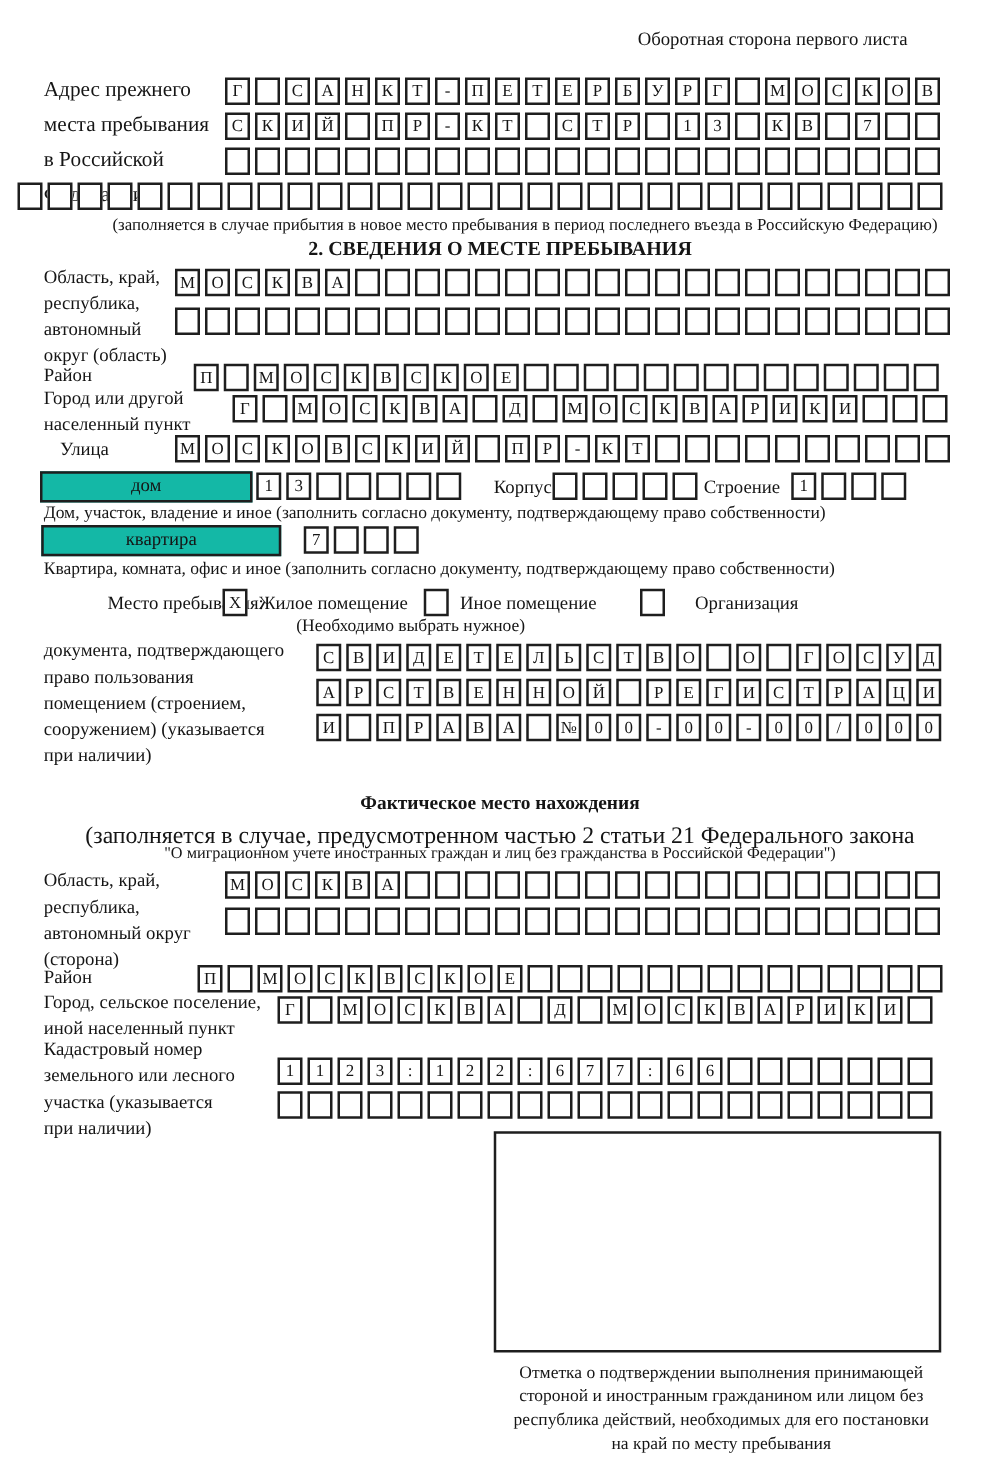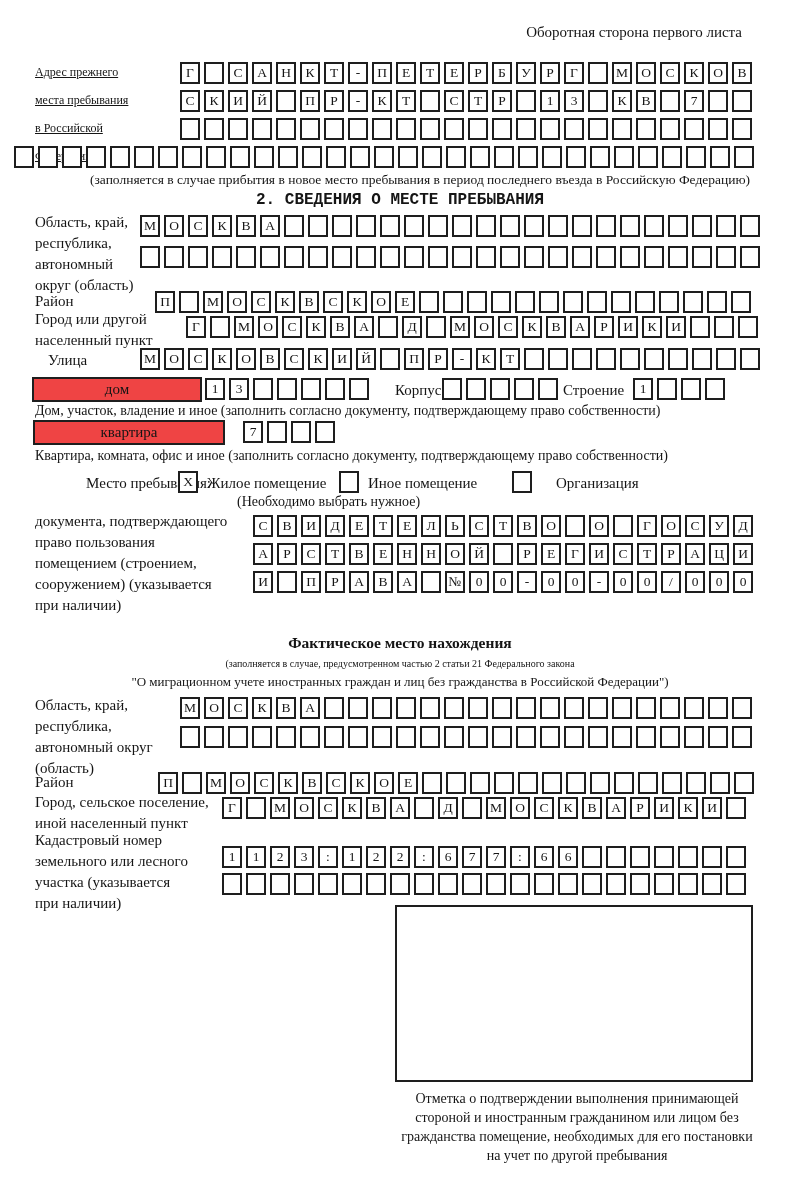--- a/index.html
+++ b/index.html
@@ -2,40 +2,40 @@
 <html><head>
 <meta charset="utf-8">
 <style>
   html,body{margin:0;padding:0;background:#fff;}
   body{
     width:800px;height:1180px;position:relative;overflow:hidden;
     font-family:"Liberation Serif","DejaVu Serif",serif;color:#151515;
   }
   .abs{position:absolute;}
   .label{font-size:15px;line-height:21px;}
-  .label-lh28{font-size:12px;line-height:28px;text-decoration:underline;}
+  .label-lh28{font-size:17px;line-height:28px;}
   .cellrow{position:absolute;display:flex;gap:4px;}
   .cell{
     width:20px;height:22px;border:2px solid #1e1e1e;box-sizing:border-box;
     display:flex;align-items:center;justify-content:center;
     font-size:13.5px;flex:0 0 auto;background:#fff;
   }
   .bigfield{
     position:absolute;border:2px solid #1e1e1e;box-sizing:border-box;height:25px;
-    display:flex;align-items:center;justify-content:center;font-size:15px;background:#ef4444;
+    display:flex;align-items:center;justify-content:center;font-size:15px;background:#14b8a6;
   }
   .caption{position:absolute;font-size:14px;}
   .center{left:0;width:800px;text-align:center;}
   .bold{font-weight:bold;}
   .stampbox{position:absolute;border:2px solid #1e1e1e;box-sizing:border-box;background:#fff;}
 </style>
 </head>
 <body>
 
-<div class="abs" style="top:24px;right:58px;font-size:15px;font-family:Liberation Serif, serif;">Оборотная сторона первого листа</div>
+<div class="abs" style="top:24px;right:74px;font-size:15px;font-family:Liberation Serif, serif;">Оборотная сторона первого листа</div>
 
 <div class="abs label-lh28" style="left:35px;top:58px;">
   <div>Адрес прежнего</div>
   <div>места пребывания</div>
   <div>в Российской</div>
   <div>Федерации</div>
 </div>
 <div class="cellrow" style="left:180px;top:62px;">
     <span class="cell">Г</span>
     <span class="cell"></span>
@@ -142,21 +142,21 @@
     <span class="cell"></span>
     <span class="cell"></span>
     <span class="cell"></span>
     <span class="cell"></span>
     <span class="cell"></span>
     <span class="cell"></span>
     <span class="cell"></span>
   </div>
 <div class="caption center" style="top:172px;font-size:13.5px;padding-left:20px;">(заполняется в случае прибытия в новое место пребывания в период последнего въезда в Российскую Федерацию)</div>
 
-<div class="caption center bold" style="top:191px;font-size:16px;font-family:Liberation Mono, monospace;">2. СВЕДЕНИЯ О МЕСТЕ ПРЕБЫВАНИЯ</div>
+<div class="caption center bold" style="top:191px;font-size:16px;">2. СВЕДЕНИЯ О МЕСТЕ ПРЕБЫВАНИЯ</div>
 
 <div class="abs label" style="left:35px;top:212px;">
   <div>Область, край,</div>
   <div>республика,</div>
   <div>автономный</div>
   <div>округ (область)</div>
 </div>
 <div class="cellrow" style="left:140px;top:215px;">
     <span class="cell">М</span>
     <span class="cell">О</span>
@@ -426,28 +426,28 @@
     <span class="cell">-</span>
     <span class="cell">0</span>
     <span class="cell">0</span>
     <span class="cell">/</span>
     <span class="cell">0</span>
     <span class="cell">0</span>
     <span class="cell">0</span>
   </div>
 
 <div class="caption center bold" style="top:634px;font-size:15.5px;">Фактическое место нахождения</div>
-<div class="caption center" style="top:658px;font-size:10px;">(заполняется в случае, предусмотренном частью 2 статьи 21 Федерального закона</div>
+<div class="caption center" style="top:658px;font-size:19px;">(заполняется в случае, предусмотренном частью 2 статьи 21 Федерального закона</div>
 <div class="caption center" style="top:674px;font-size:13px;">"О миграционном учете иностранных граждан и лиц без гражданства в Российской Федерации")</div>
 
 <div class="abs label" style="left:35px;top:695px;">
   <div>Область, край,</div>
   <div>республика,</div>
   <div>автономный округ</div>
-  <div>(область)</div>
+  <div>(сторона)</div>
 </div>
 <div class="cellrow" style="left:180px;top:697px;">
     <span class="cell">М</span>
     <span class="cell">О</span>
     <span class="cell">С</span>
     <span class="cell">К</span>
     <span class="cell">В</span>
     <span class="cell">А</span>
     <span class="cell"></span>
     <span class="cell"></span>
@@ -605,15 +605,15 @@
     <span class="cell"></span>
     <span class="cell"></span>
     <span class="cell"></span>
     <span class="cell"></span>
   </div>
 
 <div class="stampbox" style="left:395px;top:905px;width:358px;height:177px;"></div>
 <div class="abs" style="left:372px;top:1089px;width:410px;text-align:center;font-size:14px;line-height:19px;">
   <div>Отметка о подтверждении выполнения принимающей</div>
   <div>стороной и иностранным гражданином или лицом без</div>
-  <div>гражданства помещение, необходимых для его постановки</div>
-  <div>на учет по другой пребывания</div>
+  <div>республика действий, необходимых для его постановки</div>
+  <div>на край по месту пребывания</div>
 </div>
 
 </body></html>

